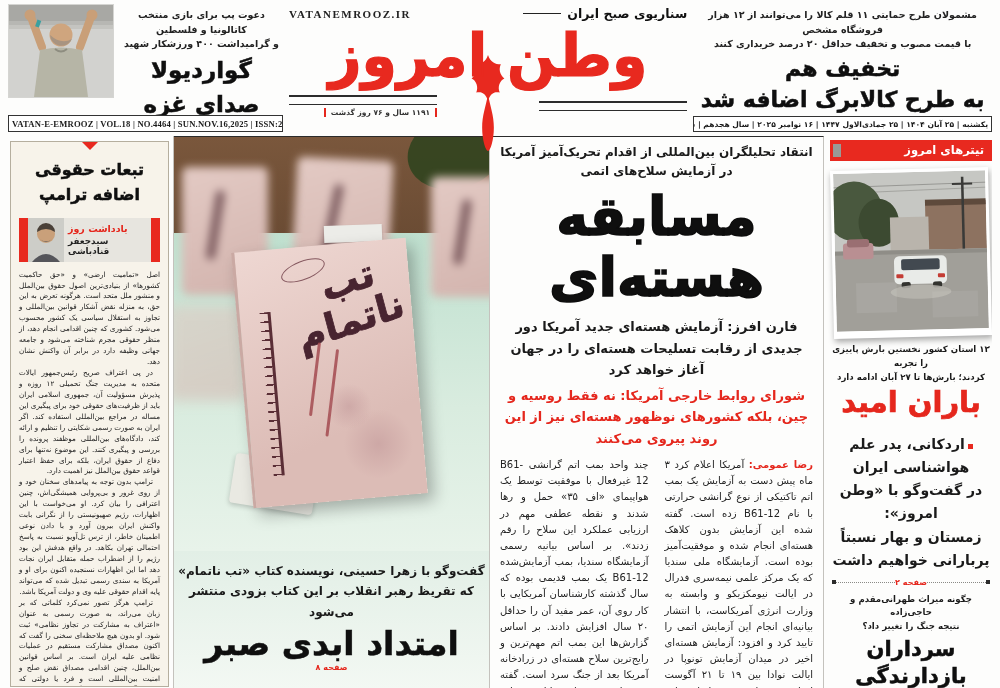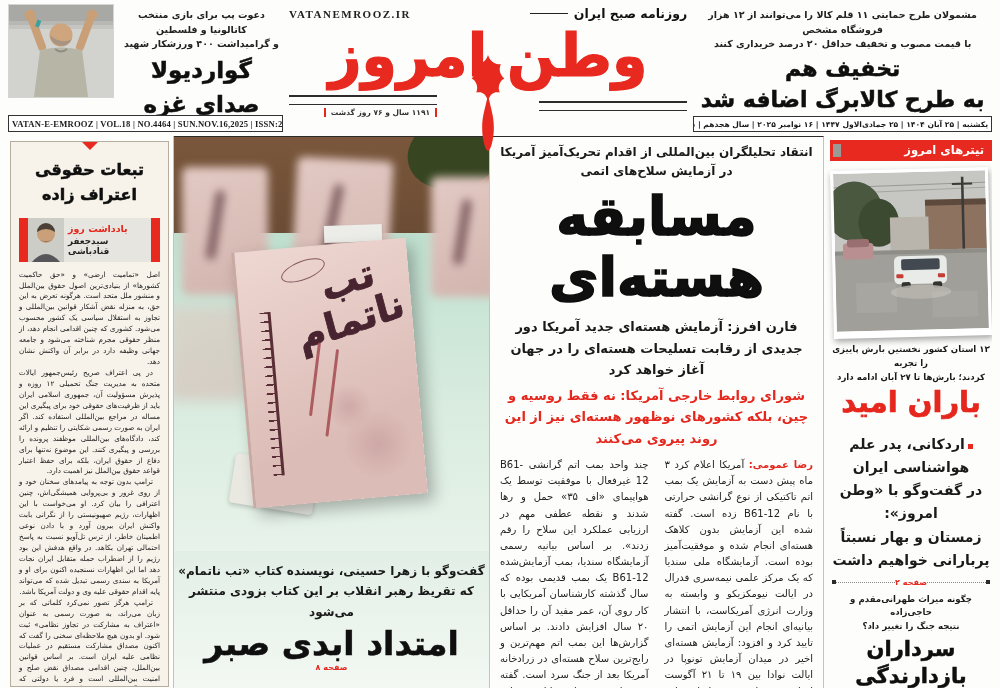--- a/index.html
+++ b/index.html
@@ -136,21 +136,21 @@
         <div>تخفیف هم</div>
         <div>به طرح کالابرگ اضافه شد</div>
       </div>
       <div class="pg">صفحه ۳</div>
       <div class="strip fa">یکشنبه | ۲۵ آبان ۱۴۰۴ | ۲۵ جمادی‌الاول ۱۴۴۷ | ۱۶ نوامبر ۲۰۲۵ | سال هجدهم | شماره ۴۴۶۴ | ۸ صفحه | ۱۰ هزار تومان</div>
     </section>
 
     <section class="h-center">
       <div class="mast-top">
         <span class="tagline">
-          <span>روزنامه صبح ایران</span>
+          <span>سناریوی صبح ایران</span>
             <span class="tln"></span>
         </span>
         <span class="site">VATANEMROOZ.IR</span>
       </div>
       <div class="logo-wrap">
         <svg class="ornament" width="40" height="96" viewBox="0 0 34 82">
           <path fill="#e8291f" d="M17 0 C19 6 23 8 28 8 C26 12 27 17 31 20 C27 22 25 27 27 32 C22 31 19 33 17 39 C15 33 12 31 7 32 C9 27 7 22 3 20 C7 17 8 12 6 8 C11 8 15 6 17 0 Z"></path>
           <path fill="#e8291f" d="M17 34 C19 44 22 52 22 62 C22 73 19 82 17 82 C15 82 12 73 12 62 C12 52 15 44 17 34 Z"></path>
         </svg>
         <span class="logo">وطن امروز</span>
@@ -333,21 +333,21 @@
         <div class="hl book-head">امتداد ابدی صبر</div>
         <div class="pg">صفحه ۸</div>
       </div>
     </section>
 
     <aside class="col col-op">
       <div class="op-box">
         <div class="op-notch"></div>
         <div class="hl op-title">
           <div>تبعات حقوقی</div>
-          <div>اعتراف زاده</div>
+          <div>اضافه ترامپ</div>
         </div>
         <div class="op-byline">
           <span class="red-end"></span>
           <div class="op-by-text">
             <div class="op-label">یادداشت روز</div>
             <div class="op-author">سیدجعفر قنادباشی</div>
           </div>
           <div class="op-photo">
             <svg width="36" height="44" viewBox="0 0 36 44">
               <rect width="36" height="44" fill="#cdcdc8"></rect>

